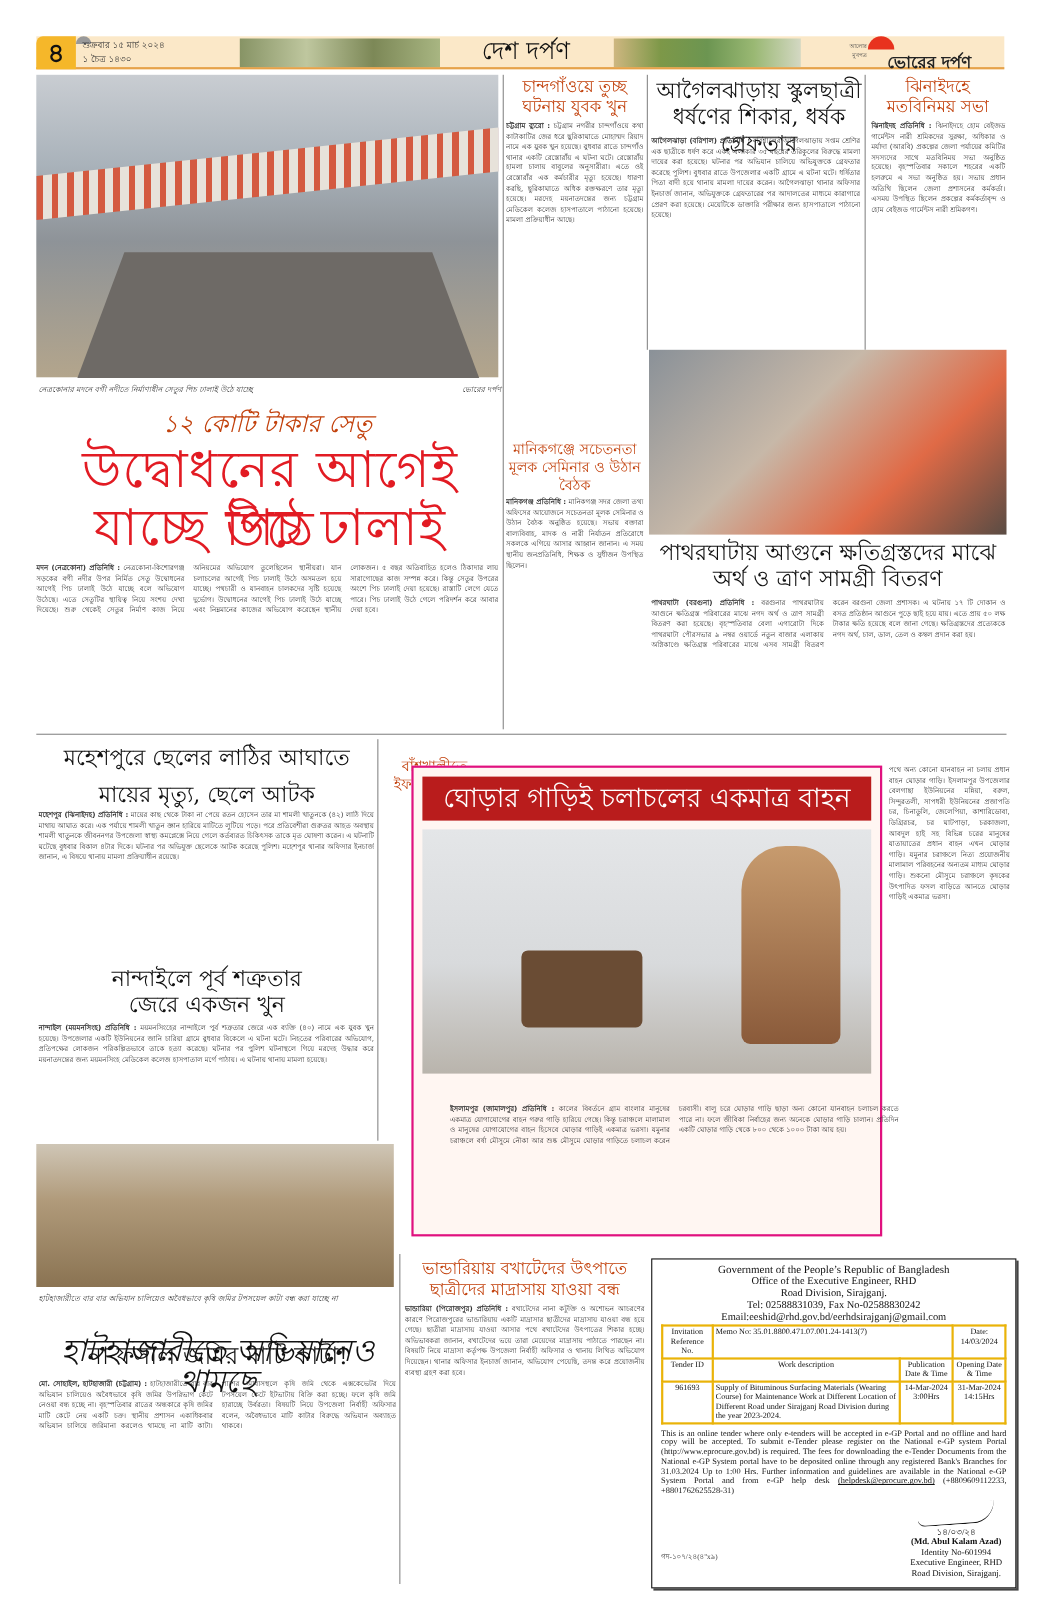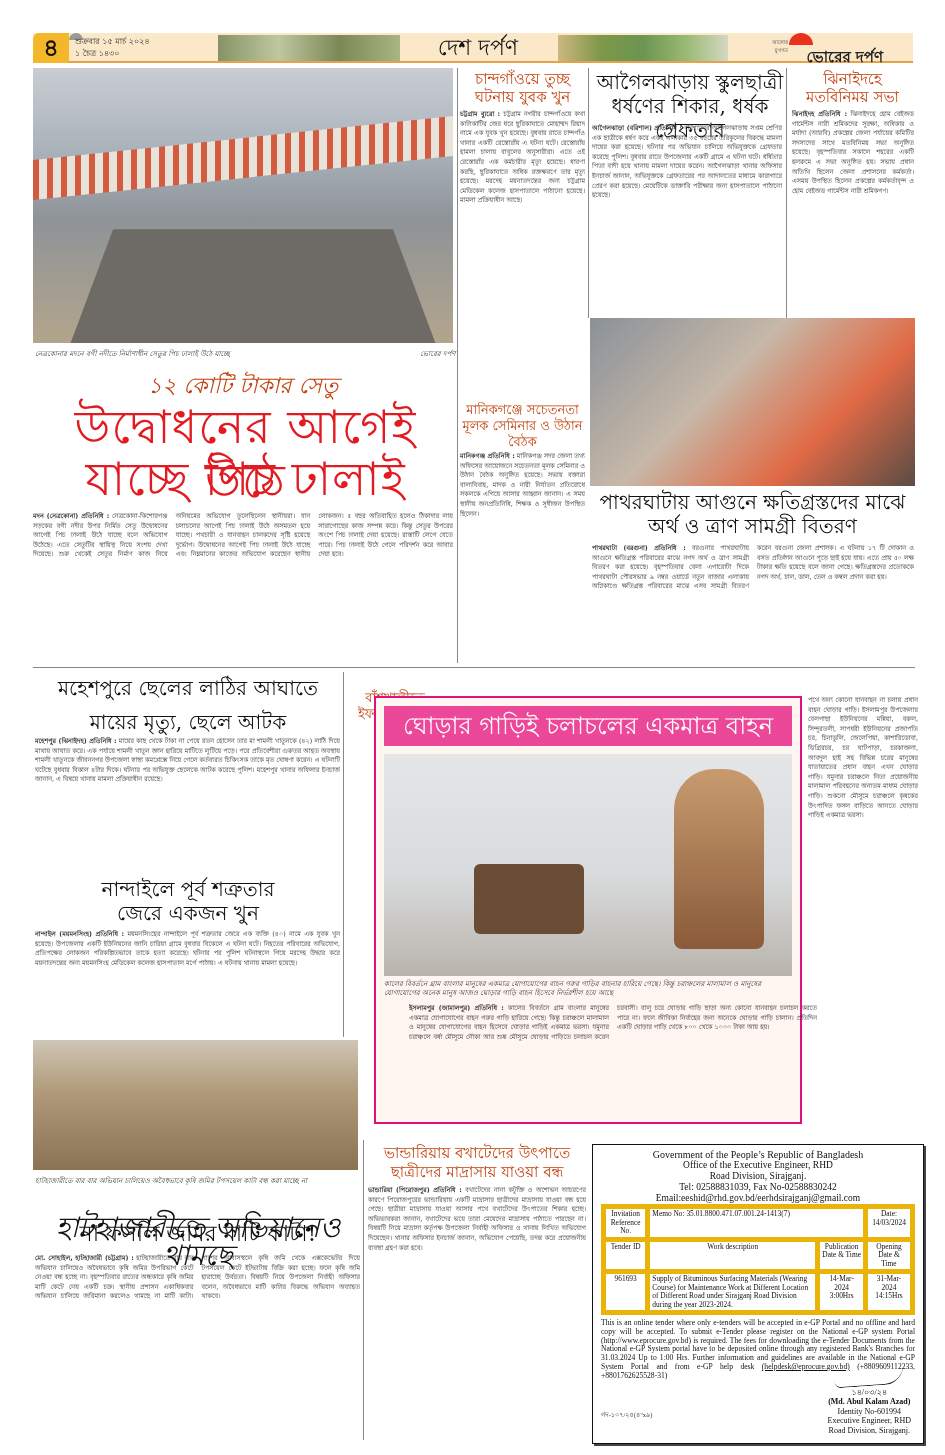--- a/index.html
+++ b/index.html
@@ -35,28 +35,28 @@
   .hl { position: absolute; font: 20px "DejaVu Serif", serif; color: #111; text-align: center; line-height: 24px; }
   .hl-sm { position: absolute; font: 15px "DejaVu Serif", serif; color: #c2410c; text-align: center; line-height: 18px; }
 
   .body { position: absolute; font: 6.4px "DejaVu Sans", sans-serif; line-height: 9.6px; color: #333; text-align: justify; overflow: hidden; }
   .byline { font-weight: bold; }
 
   .vrule { position: absolute; width: 1px; background: #888; }
   .hrule { position: absolute; height: 1px; background: #888; }
 
   .feature-box { position: absolute; left: 374px; top: 696px; width: 428px; height: 428px; border: 2px solid #e0117f; background: #fff6f2; }
-  .feature-banner { position: absolute; left: 8px; top: 8px; right: 8px; height: 40px; background: #ec4899; color: #fff; font: 24px "DejaVu Sans", sans-serif; text-align: center; line-height: 40px; }
+  .feature-banner { position: absolute; left: 8px; top: 8px; right: 8px; height: 40px; background: #b91c1c; color: #fff; font: 24px "DejaVu Sans", sans-serif; text-align: center; line-height: 40px; }
 
   .ad-box { position: absolute; left: 592px; top: 1144px; width: 332px; height: 300px; border: 1px solid #111; box-shadow: 2px 2px 0 #444; background: #fff; font-family: "Liberation Serif", serif; color: #111; }
   .ad-head { text-align: center; font-size: 9.5px; line-height: 11px; margin-top: 4px; }
   .ad-head .l1 { font-size: 10px; }
   .ad-title { text-align: center; font: bold 15px "Liberation Serif", serif; text-decoration: underline; margin: 3px 0 4px; }
   .ad-table { width: 314px; margin: 0 auto; border-collapse: collapse; font-size: 7.4px; line-height: 8.5px; }
-  .ad-table td { border: 5px solid #eab308; padding: 1px 2px; vertical-align: top; }
+  .ad-table td { border: 2px solid #eab308; padding: 1px 2px; vertical-align: top; }
   .ad-table .c { text-align: center; }
   .ad-body { margin: 4px 8px 16px; font-size: 7.6px; line-height: 8.8px; text-align: justify; }
   .ad-body .u { text-decoration: underline; }
   .ad-sign { position: absolute; right: 12px; bottom: 8px; text-align: center; font-size: 8px; line-height: 9.5px; }
   .ad-sign .n { font-weight: bold; }
   .ad-sig-mark { width: 70px; height: 20px; margin: 0 auto 2px; border-bottom: 1.5px solid #111; border-radius: 0 0 30px 10px; transform: rotate(-4deg); }
   .ad-ref { position: absolute; left: 8px; bottom: 22px; font-size: 6.5px; color: #333; }
 </style>
 </head>
 <body>
@@ -151,21 +151,20 @@
 
 <div class="hl-sm" style="left:345px;top:690px;width:100px;font-size:13px;line-height:16px;">বাঁশখালীতে ইফতার সামগ্রী বিতরণ</div>
 <div class="body" style="left:347px;top:724px;width:25px;height:0;"></div>
 
 <div class="feature-box">
   <div class="feature-banner">ঘোড়ার গাড়িই চলাচলের একমাত্র বাহন</div>
   <div class="photo photo-horse" style="left:8px;top:56px;width:408px;height:222px;">
     <div class="cart"></div>
     <div class="man"></div>
   </div>
-  <div class="caption" style="left:8px;top:282px;width:408px;line-height:9px;white-space:normal;">কালের বিবর্তনে গ্রাম বাংলার মানুষের একমাত্র যোগাযোগের বাহন গরুর গাড়ির বাহনার হারিয়ে গেছে। কিন্তু চরাঞ্চলের মালামাল ও মানুষের যোগাযোগের অনেক মানুষ আজও ঘোড়ার গাড়ি বাহন হিসেবে নির্ভরশীল হয়ে আছে</div>
   <div class="body" style="left:8px;top:306px;width:408px;height:112px;column-count:2;column-gap:8px;margin-left:25px;">
     <span class="byline">ইসলামপুর (জামালপুর) প্রতিনিধি :</span>
     <span>কালের বিবর্তনে গ্রাম বাংলার মানুষের একমাত্র যোগাযোগের বাহন গরুর গাড়ি হারিয়ে গেছে। কিন্তু চরাঞ্চলে মালামাল ও মানুষের যোগাযোগের বাহন হিসেবে ঘোড়ার গাড়িই একমাত্র ভরসা। যমুনার চরাঞ্চলে বর্ষা মৌসুমে নৌকা আর শুষ্ক মৌসুমে ঘোড়ার গাড়িতে চলাচল করেন চরবাসী। বালু চরে ঘোড়ার গাড়ি ছাড়া অন্য কোনো যানবাহন চলাচল করতে পারে না। ফলে জীবিকা নির্বাহের জন্য অনেকে ঘোড়ার গাড়ি চালান। প্রতিদিন একটি ঘোড়ার গাড়ি থেকে ৮০০ থেকে ১০০০ টাকা আয় হয়।</span>
   </div>
 </div>
 <div class="body" style="left:808px;top:696px;width:110px;height:440px;">পথে অন্য কোনো যানবাহন না চলায় প্রধান বাহন ঘোড়ার গাড়ি। ইসলামপুর উপজেলার বেলগাছা ইউনিয়নের মন্নিয়া, বরুল, সিন্দুরতলী, সাপধরী ইউনিয়নের প্রজাপতি চর, চিনাডুলি, জেলেপিয়া, কাশারিডোবা, ডিগ্রিরচর, চর ঘাটপাড়া, চরকাজলা, আবদুল হাই সহ বিভিন্ন চরের মানুষের যাতায়াতের প্রধান বাহন এখন ঘোড়ার গাড়ি। যমুনার চরাঞ্চলে নিত্য প্রয়োজনীয় মালামাল পরিবহনের অন্যতম মাধ্যম ঘোড়ার গাড়ি। শুকনো মৌসুমে চরাঞ্চলে কৃষকের উৎপাদিত ফসল বাড়িতে আনতে ঘোড়ার গাড়িই একমাত্র ভরসা।</div>
 
 <div class="body" style="left:345px;top:728px;width:28px;height:0;"></div>
 
 <div class="photo photo-land" style="left:33px;top:1040px;width:325px;height:130px;"></div>

